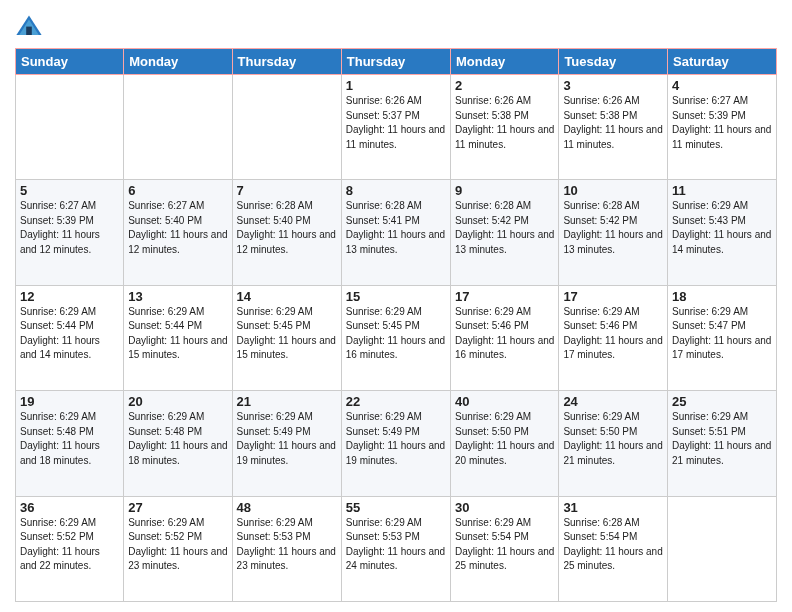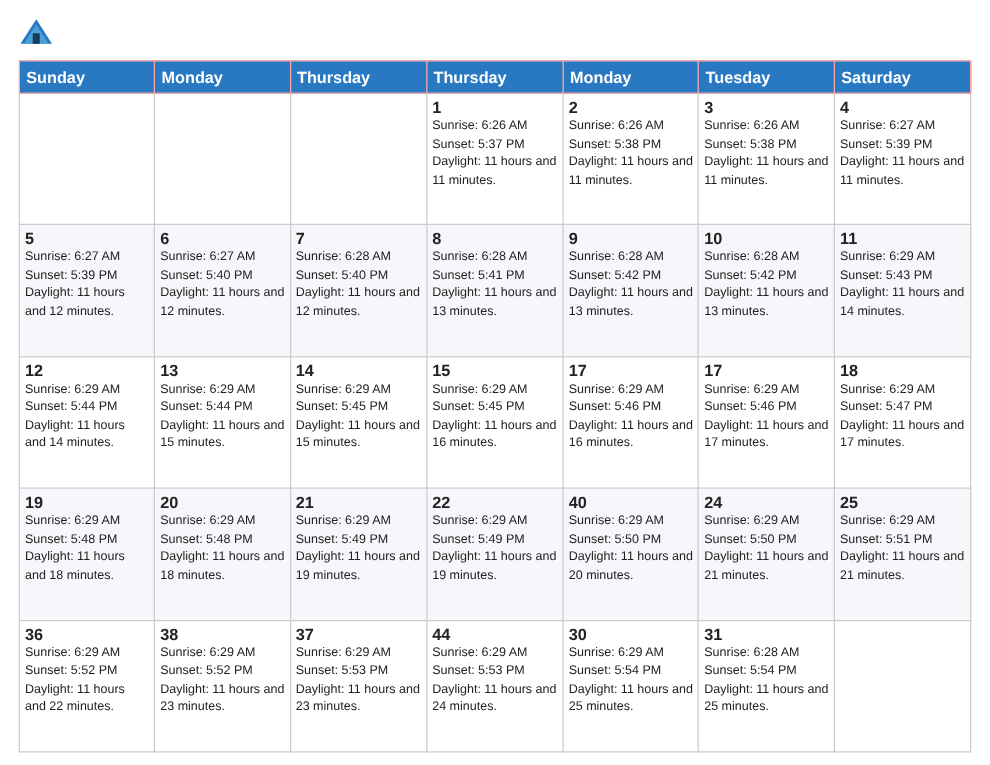--- a/index.html
+++ b/index.html
@@ -290,33 +290,33 @@
           </td>
         </tr>
         <tr>
           <td>
             <div class="day-number">36</div>
             <div class="day-info" style="white-space: pre-line;">Sunrise: 6:29 AM
 Sunset: 5:52 PM
 Daylight: 11 hours and 22 minutes.</div>
           </td>
           <td>
-            <div class="day-number">38</div>
+            <div class="day-number">27</div>
             <div class="day-info" style="white-space: pre-line;">Sunrise: 6:29 AM
 Sunset: 5:52 PM
 Daylight: 11 hours and 23 minutes.</div>
           </td>
           <td>
-            <div class="day-number">37</div>
+            <div class="day-number">48</div>
             <div class="day-info" style="white-space: pre-line;">Sunrise: 6:29 AM
 Sunset: 5:53 PM
 Daylight: 11 hours and 23 minutes.</div>
           </td>
           <td>
-            <div class="day-number">44</div>
+            <div class="day-number">55</div>
             <div class="day-info" style="white-space: pre-line;">Sunrise: 6:29 AM
 Sunset: 5:53 PM
 Daylight: 11 hours and 24 minutes.</div>
           </td>
           <td>
             <div class="day-number">30</div>
             <div class="day-info" style="white-space: pre-line;">Sunrise: 6:29 AM
 Sunset: 5:54 PM
 Daylight: 11 hours and 25 minutes.</div>
           </td>

